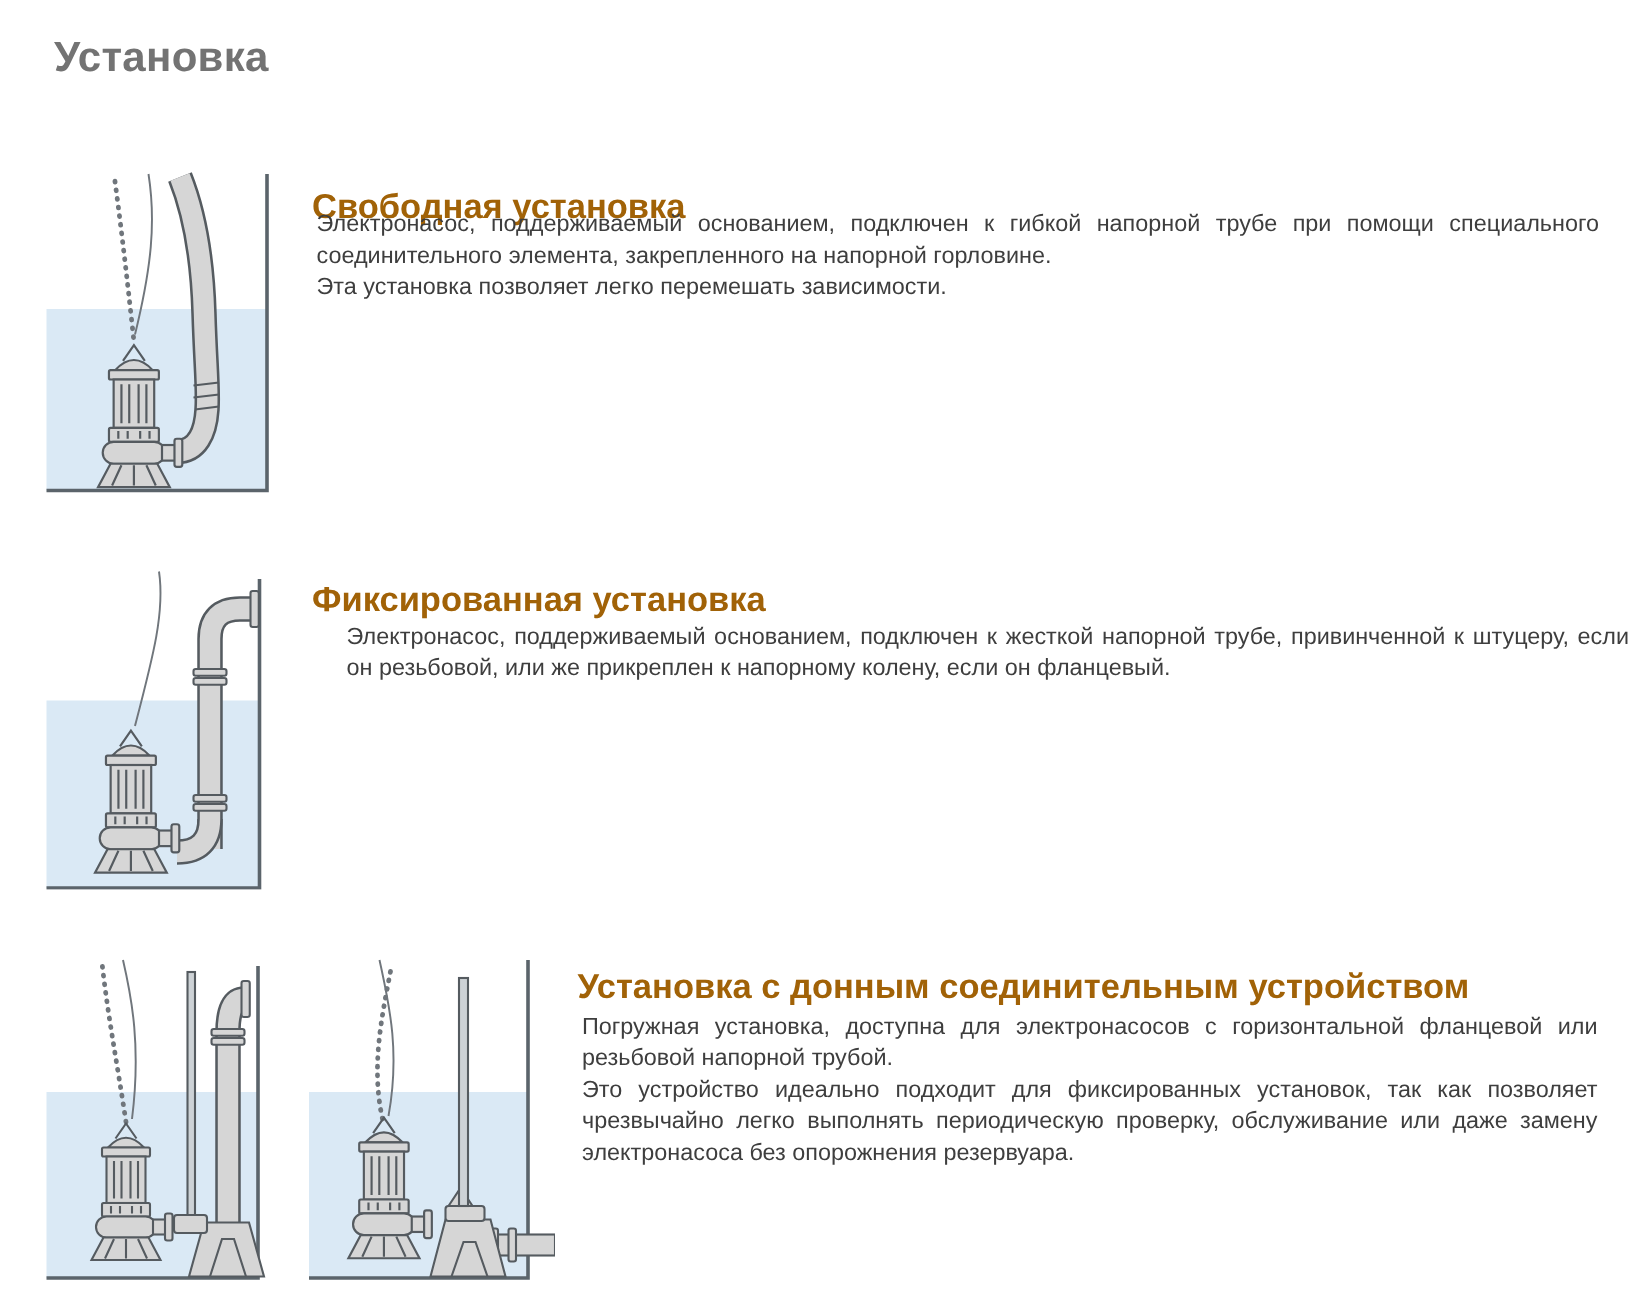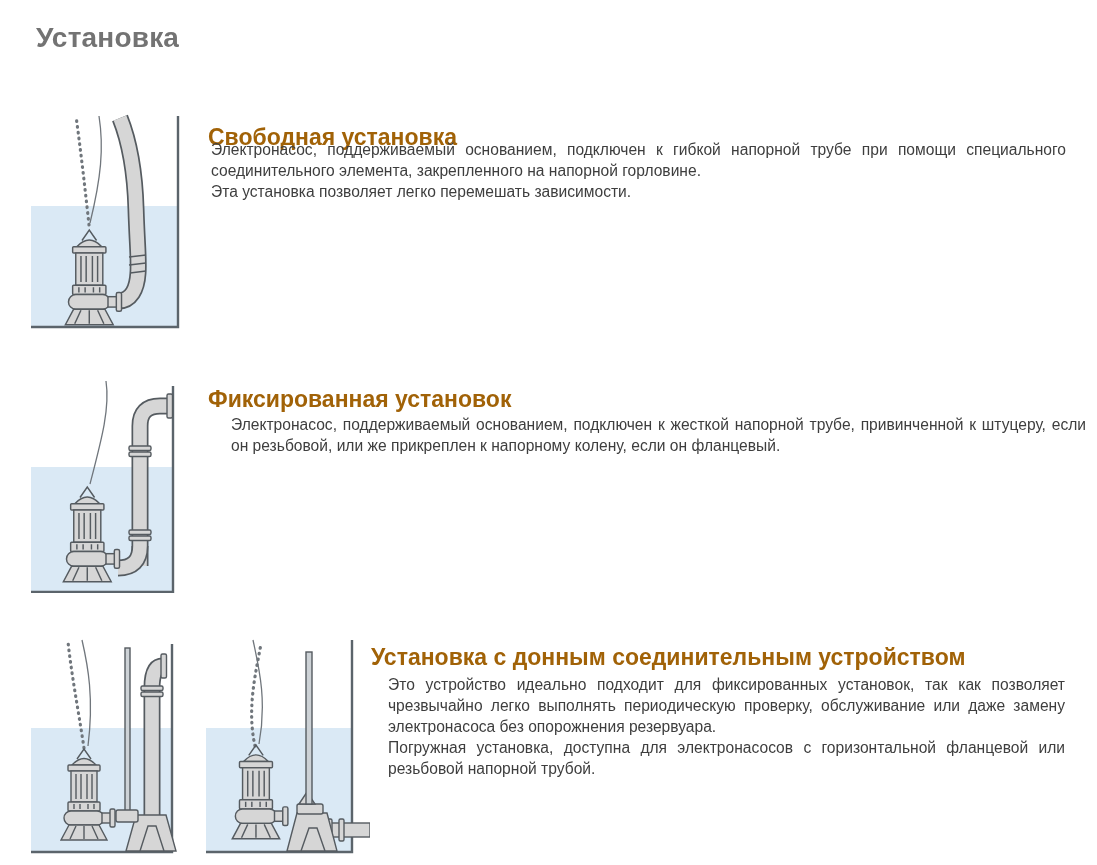--- a/index.html
+++ b/index.html
@@ -17,21 +17,21 @@
   .sec-body{
     position:absolute;font-size:15.6px;line-height:21px;color:#3e3e3e;
     text-align:justify;
   }
   .sec-body p{margin:0;}
   .illus{position:absolute;}
   #sec1-heading{left:208px;top:124px;}
   #sec1-body{left:211px;top:139px;width:855px;}
   #sec2-heading{left:208px;top:386px;}
   #sec2-body{left:211px;top:414px;width:855px;margin-left:20px;}
-  #sec3-heading{left:371px;top:644px;text-align:right;}
+  #sec3-heading{left:385px;top:644px;text-align:right;}
   #sec3-body{left:388px;top:674px;width:677px;}
   #illus1{left:30px;top:113px;}
   #illus2{left:30px;top:378px;}
   #illus3{left:30px;top:638px;}
   #illus4{left:205px;top:638px;}
   svg .ln{stroke:#555b60;stroke-width:1.4;fill:#d6d6d6;}
   svg .nofill{fill:none;}
   svg .tank{fill:none;stroke:#5b646b;stroke-width:2.4;}
   svg .water{fill:#dae9f5;}
   svg .pipe-o{fill:none;stroke:#555b60;stroke-width:17;}
@@ -92,21 +92,21 @@
     <rect class="ln" x="99" y="68" width="22" height="4.5" rx="1.5"></rect>
     <rect class="ln" x="99" y="74" width="22" height="4.5" rx="1.5"></rect>
     <rect class="ln" x="99" y="152" width="22" height="4.5" rx="1.5"></rect>
     <rect class="ln" x="99" y="158" width="22" height="4.5" rx="1.5"></rect>
     <path class="pipe-o" d="M88,190 Q110,190 110,168"></path>
     <path class="pipe-i" d="M88,190 Q110,190 110,168"></path>
   </g>
   <path class="cable" d="M60,106 C72,60 80,30 76,3"></path>
   <use href="#pump" transform="translate(24,106) scale(1.04)"></use>
 </svg>
-<div id="sec2-heading" class="sec-heading">Фиксированная установок</div>
+<div id="sec2-heading" class="sec-heading">Фиксированная установка</div>
 <div id="sec2-body" class="sec-body">
   <p>Электронасос, поддерживаемый основанием, подключен к жесткой напорной трубе, привинченной к штуцеру, если он резьбовой, или же прикреплен к напорному колену, если он фланцевый.</p>
 </div>
 
 <svg id="illus3" class="illus" width="160" height="218" viewBox="0 0 160 218">
   <rect class="water" x="1" y="90" width="141" height="124"></rect>
   <path class="tank" d="M142,6 L142,214 L1,214"></path>
   <rect class="rail" x="95" y="10" width="5" height="172"></rect>
   <g>
     <path class="pipe-o" d="M122,182 L122,50 Q122,28 133,28"></path>
@@ -138,15 +138,15 @@
     <rect class="ln" x="92" y="166" width="26" height="10" rx="2"></rect>
     <path class="ln" d="M94,166 L102,154 L110,166 Z"></path>
   </g>
   <rect class="rail" x="101" y="14" width="6" height="152"></rect>
   <path class="chain" d="M50,108 C42,72 50,38 56,6"></path>
   <path class="cable" d="M54,106 C62,62 54,30 48,2"></path>
   <use href="#pump" transform="translate(18,104) scale(1.03)"></use>
 </svg>
 <div id="sec3-heading" class="sec-heading">Установка с донным соединительным устройством</div>
 <div id="sec3-body" class="sec-body">
+  <p>Погружная установка, доступна для электронасосов с горизонтальной фланцевой или резьбовой напорной трубой.</p>
   <p>Это устройство идеально подходит для фиксированных установок, так как позволяет чрезвычайно легко выполнять периодическую проверку, обслуживание или даже замену электронасоса без опорожнения резервуара.</p>
-  <p>Погружная установка, доступна для электронасосов с горизонтальной фланцевой или резьбовой напорной трубой.</p>
 </div>
 
 </body></html>

